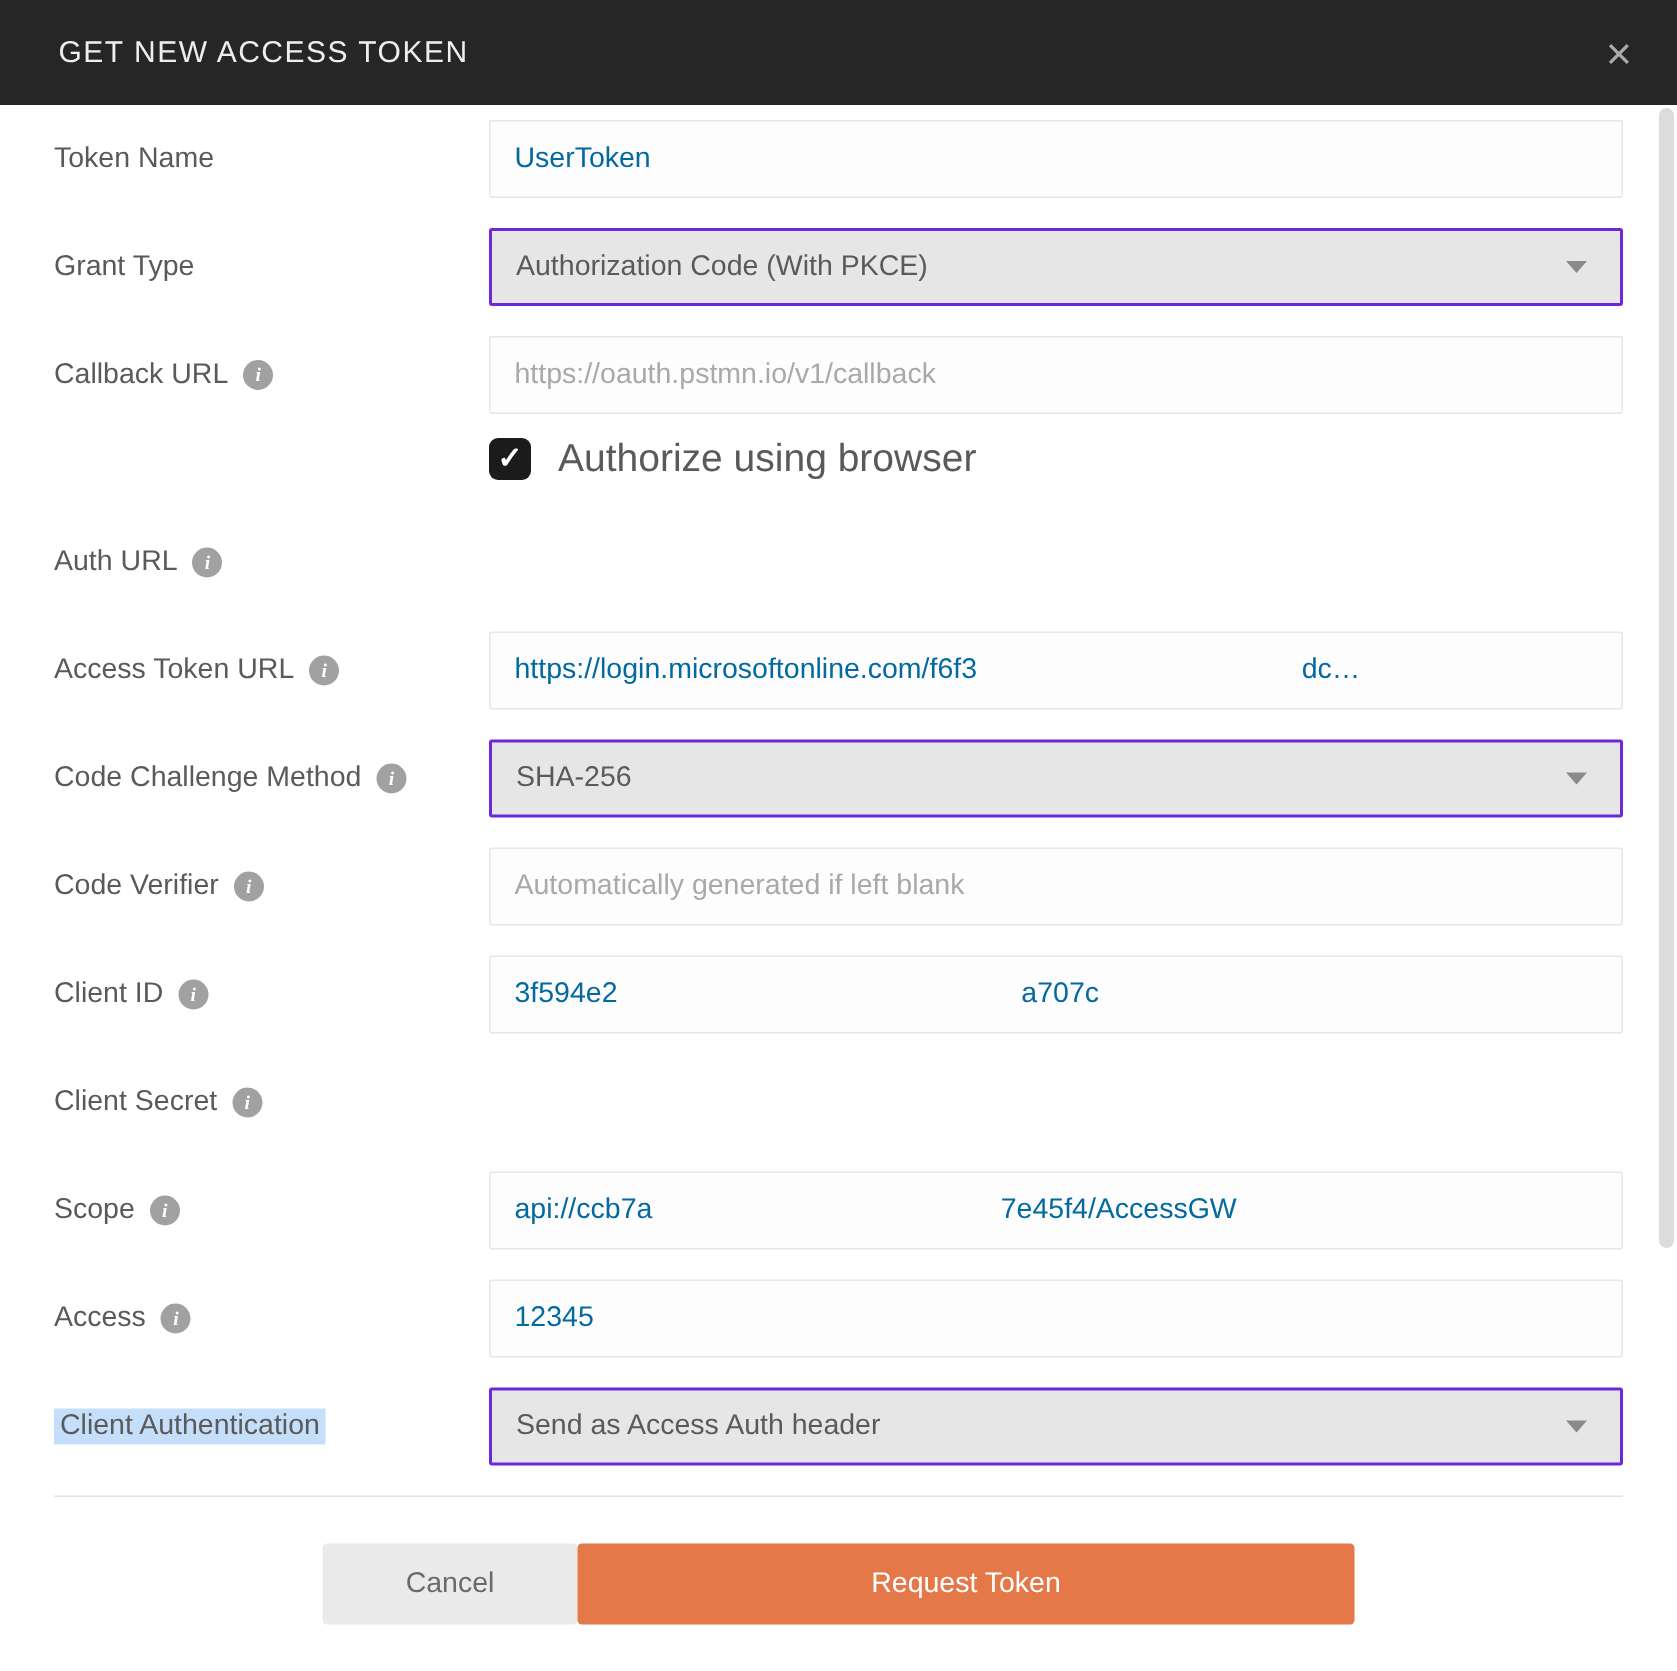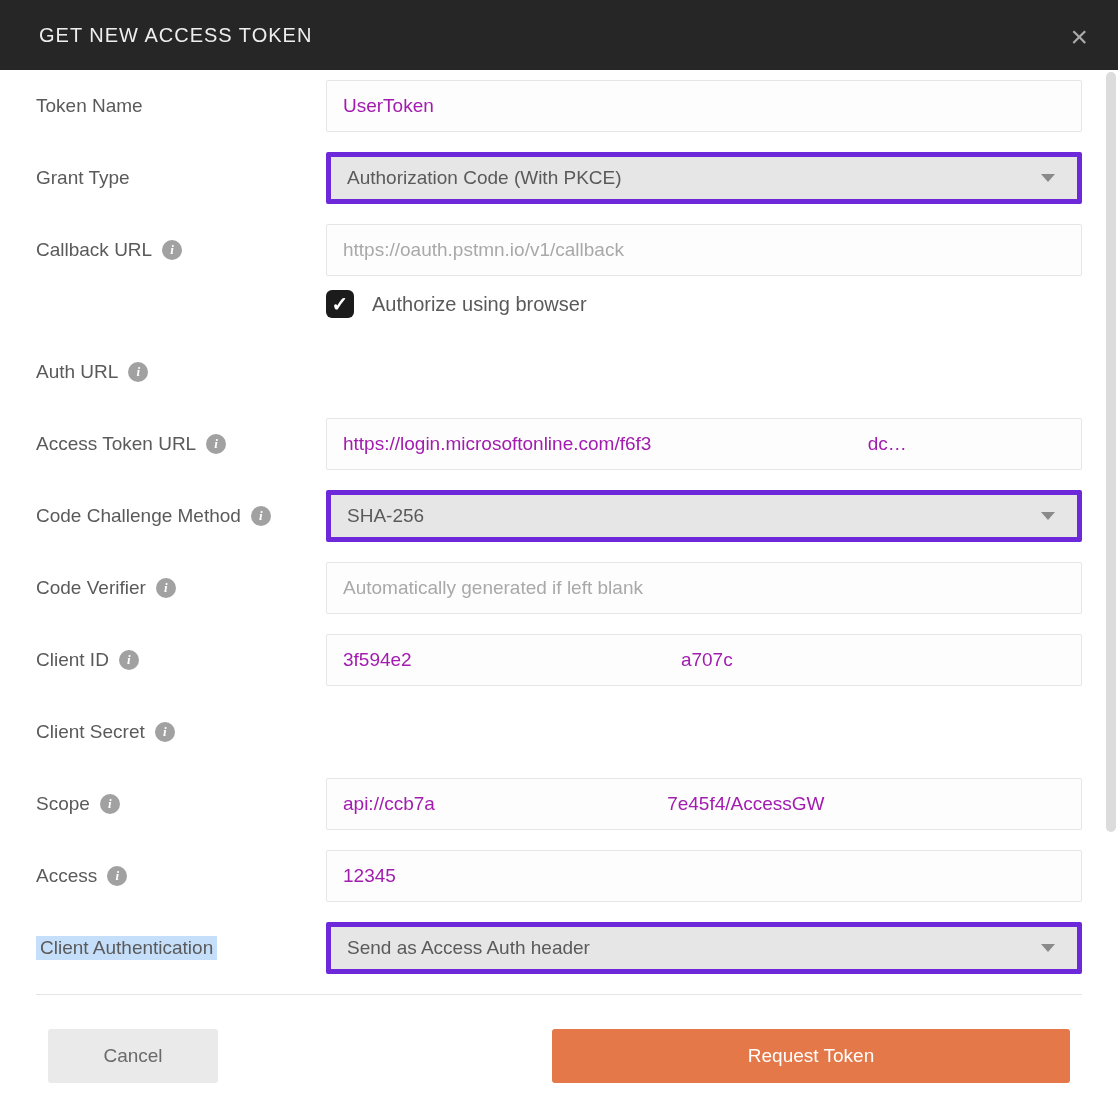--- a/index.html
+++ b/index.html
@@ -5,31 +5,31 @@
   * { box-sizing: border-box; margin: 0; padding: 0; }
   html, body { width: 1118px; height: 1114px; font-family: -apple-system, "Helvetica Neue", Arial, sans-serif; background: #fff; color: #565656; }
   .modal { width: 100%; height: 100%; display: flex; flex-direction: column; position: relative; }
   .header { background: #262626; color: #eee; height: 70px; display: flex; align-items: center; padding: 0 39px; letter-spacing: 1px; font-size: 20px; font-weight: 400; }
   .close { position: absolute; top: 20px; right: 30px; color: #aaa; font-size: 30px; cursor: pointer; font-weight: 300; }
   .body { flex: 1; padding: 10px 36px 0 36px; overflow-y: auto; position: relative; }
   .row { display: flex; align-items: center; min-height: 52px; margin-bottom: 20px; }
   .label { width: 290px; flex-shrink: 0; font-size: 19px; color: #5a5a5a; display: flex; align-items: center; gap: 10px; }
   .info { display: inline-flex; width: 20px; height: 20px; border-radius: 50%; background: #a1a1a1; color: #fff; align-items: center; justify-content: center; font-size: 13px; font-weight: 700; font-style: italic; font-family: Georgia, serif; }
   .field { flex: 1; }
-  .input { width: 100%; height: 52px; border: 1px solid #e6e6e6; background: #fdfdfd; font-size: 19px; padding: 0 16px; color: #a21caf; border-radius: 2px; outline: none; font-family: inherit; }
+  .input { width: 100%; height: 52px; border: 1px solid #e6e6e6; background: #fdfdfd; font-size: 19px; padding: 0 16px; color: #0369a1; border-radius: 2px; outline: none; font-family: inherit; }
   .input::placeholder { color: #a9a9a9; }
-  .select { width: 100%; height: 52px; border: 5px solid #6d28d9; background: #e6e6e6; font-size: 19px; padding: 0 16px; color: #5a5a5a; border-radius: 2px; display: flex; align-items: center; justify-content: space-between; cursor: pointer; }
+  .select { width: 100%; height: 52px; border: 2px solid #6d28d9; background: #e6e6e6; font-size: 19px; padding: 0 16px; color: #5a5a5a; border-radius: 2px; display: flex; align-items: center; justify-content: space-between; cursor: pointer; }
   .caret { width: 0; height: 0; border-left: 7px solid transparent; border-right: 7px solid transparent; border-top: 8px solid #8a8a8a; margin-right: 6px; }
   .checkbox-row { display: flex; align-items: center; padding-left: 290px; margin-top: -6px; margin-bottom: 28px; gap: 18px; }
   .checkbox { width: 28px; height: 28px; border-radius: 6px; background: #1b1b1b; display: flex; align-items: center; justify-content: center; cursor: pointer; }
   .checkmark { color: #fff; font-size: 20px; font-weight: 800; }
-  .check-label { font-size: 20px; color: #5a5a5a; }
+  .check-label { font-size: 26px; color: #5a5a5a; }
   .highlight { background: #c5dffb; padding: 1px 4px; }
   .divider { border: none; border-top: 1.5px solid #e4e4e4; margin: 12px 0 0 0; }
-  .footer { height: 116px; display: flex; align-items: center; justify-content: space-between; padding: 0 48px; }
+  .footer { height: 116px; display: flex; align-items: center; justify-content: center; padding: 0 48px; }
   .btn { height: 54px; font-size: 19px; border-radius: 3px; border: none; cursor: pointer; font-family: inherit; }
   .btn-cancel { width: 170px; background: #eaeaea; color: #6a6a6a; }
   .btn-primary { width: 518px; background: #e47848; color: #fff; font-weight: 500; }
   .scroll-ind { position: absolute; right: 2px; top: 72px; width: 10px; height: 760px; background: #dcdcdc; border-radius: 5px; }
 </style>
 </head>
 <body>
 
 <div class="modal">
   <div class="header">

